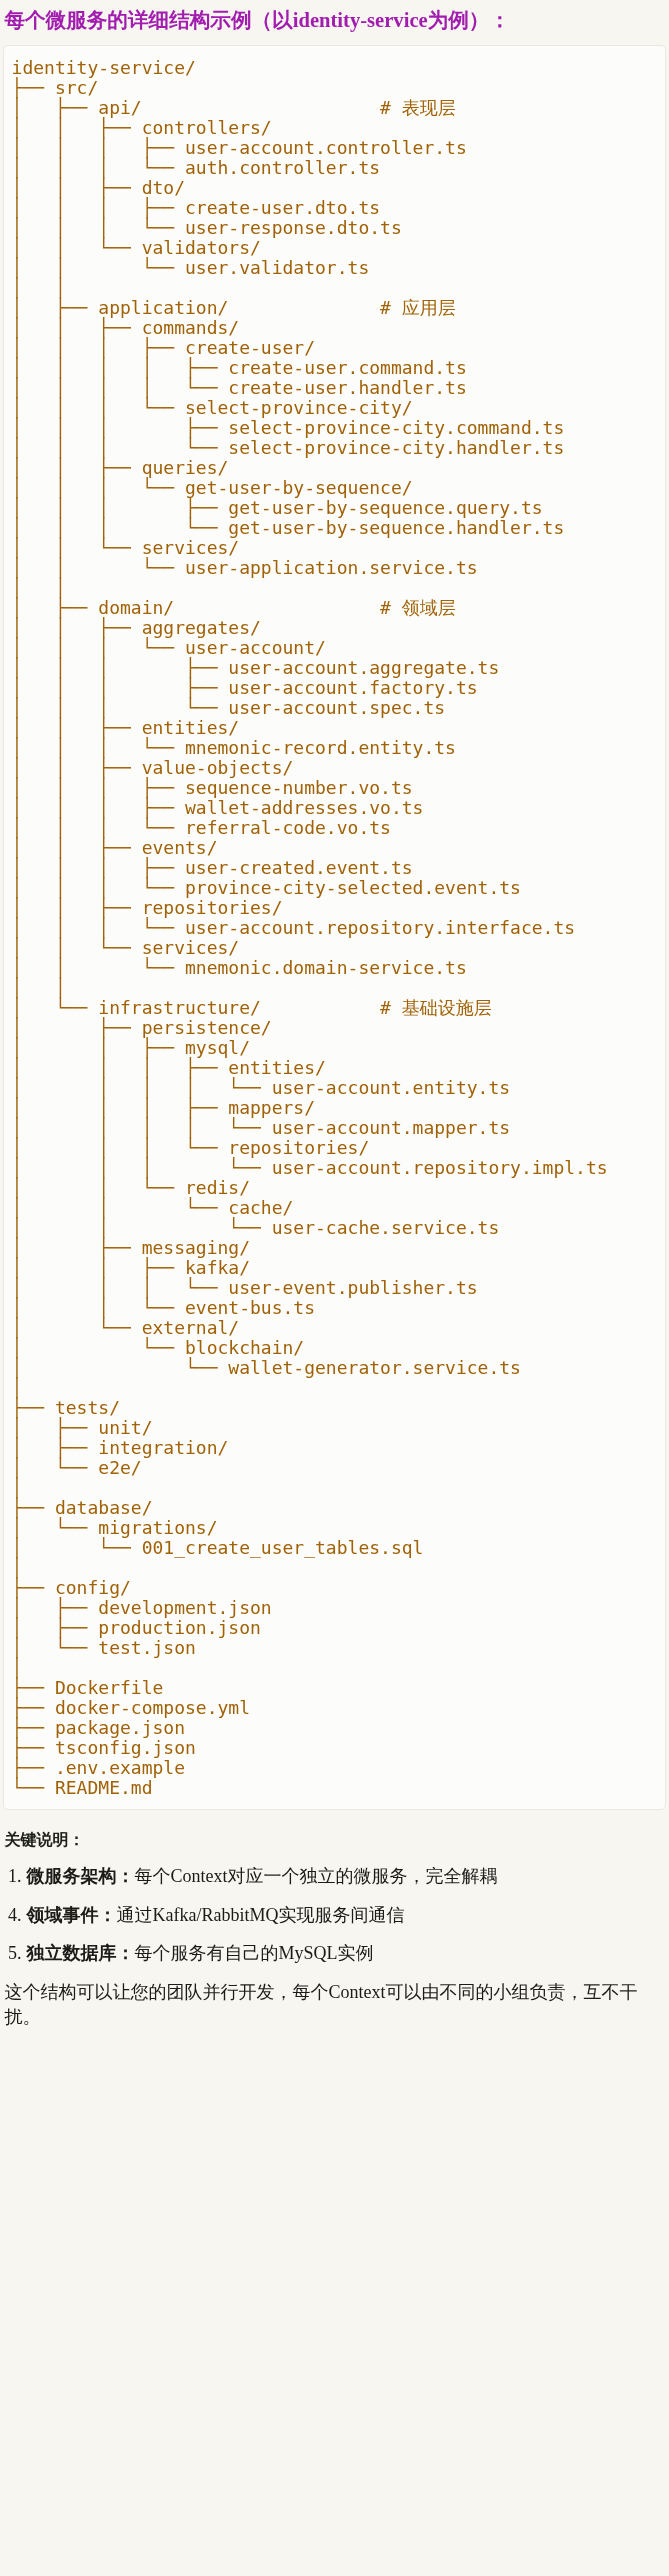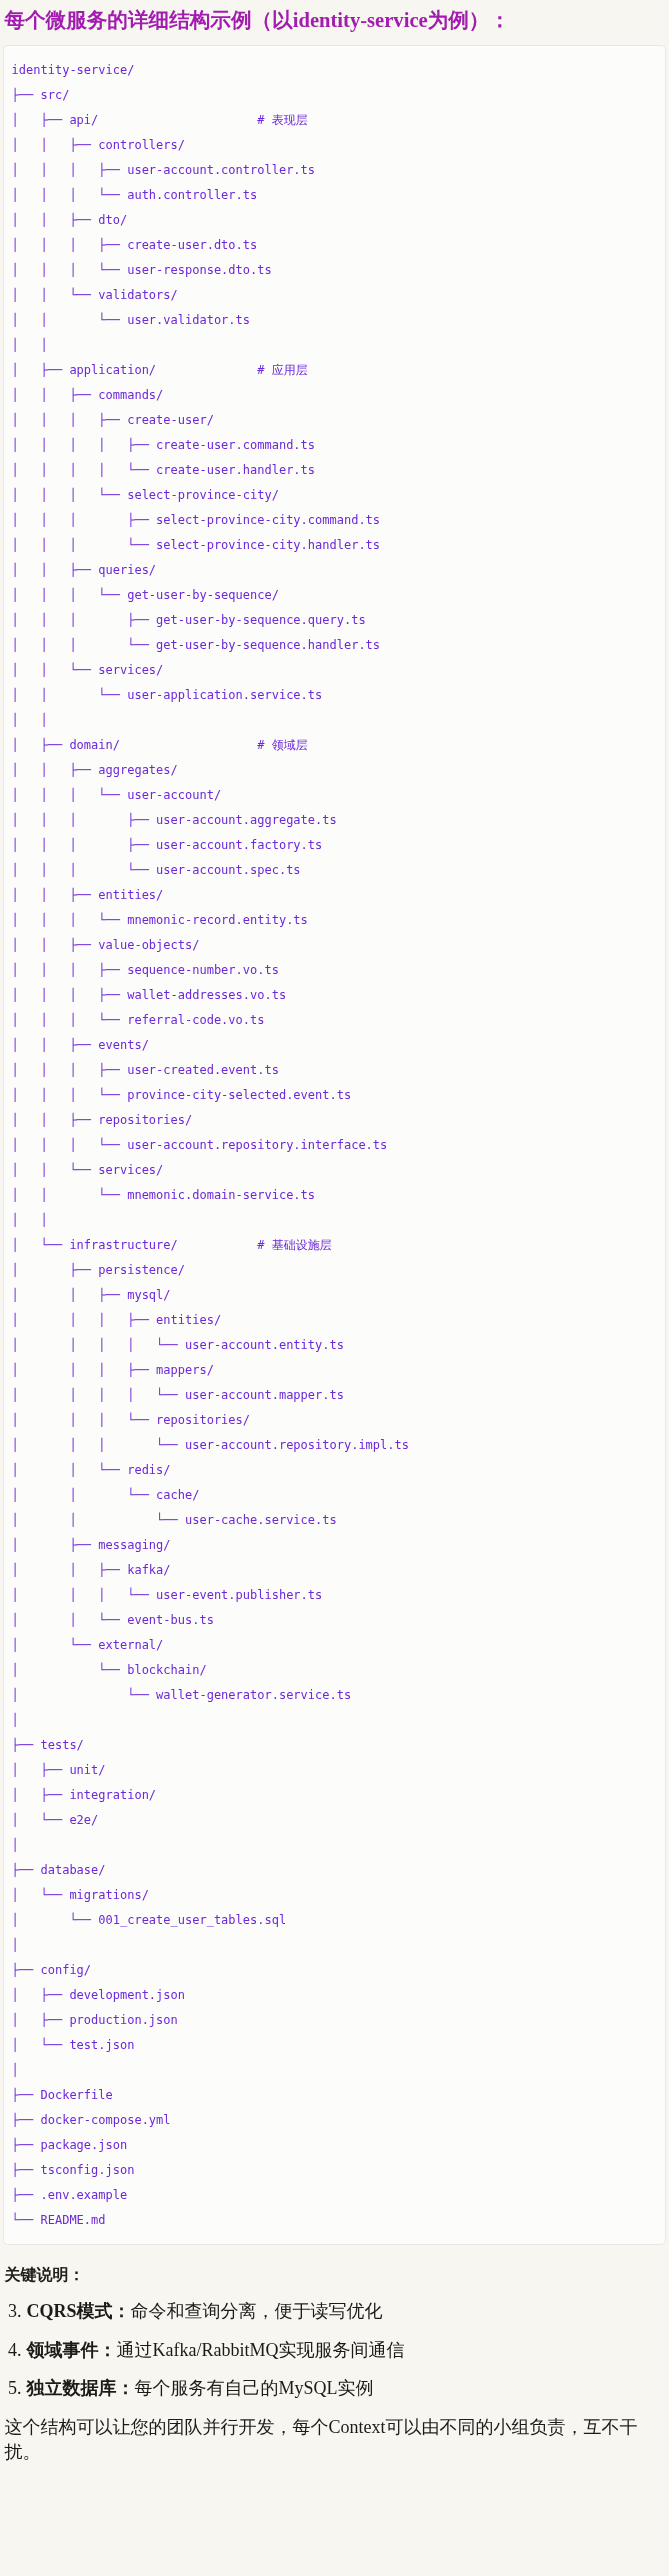--- a/index.html
+++ b/index.html
@@ -22,23 +22,23 @@
   .code-block {
     background: #FCFCFA;
     border: 0.6px solid #E9E8E2;
     border-radius: 5px;
     padding: 11.3px 7.5px;
     overflow: hidden;
   }
   .tree-pre {
     margin: 0;
     font-family: "DejaVu Sans Mono", "Liberation Mono", monospace;
-    font-size: 12px;
-    line-height: 25px;
-    color: #6d28d9;
+    font-size: 18px;
+    line-height: 20px;
+    color: #a16207;
     white-space: pre;
   }
   .notes-heading {
     font-size: 16px;
     line-height: 29px;
     font-weight: 700;
     color: #20201B;
     margin: 15px 0 0 0;
     padding-left: 1.3px;
   }
@@ -152,21 +152,21 @@
 ├── package.json
 ├── tsconfig.json
 ├── .env.example
 └── README.md</pre>
 </div>
 
 <h2 class="notes-heading">关键说明：</h2>
 
 <div class="notes-list">
   <div class="note-item">
-    <span class="note-num">3.</span><span class="note-term">CQRS模式：</span><span class="note-desc">命令和查询分离，便于读写优化</span>
+    <span class="note-num">1.</span><span class="note-term">微服务架构：</span><span class="note-desc">每个Context对应一个独立的微服务，完全解耦</span>
   </div>
   <div class="note-item">
     <span class="note-num">4.</span><span class="note-term">领域事件：</span><span class="note-desc">通过Kafka/RabbitMQ实现服务间通信</span>
   </div>
   <div class="note-item">
     <span class="note-num">5.</span><span class="note-term">独立数据库：</span><span class="note-desc">每个服务有自己的MySQL实例</span>
   </div>
 </div>
 
 <p class="footer-paragraph">这个结构可以让您的团队并行开发，每个Context可以由不同的小组负责，互不干扰。</p>

